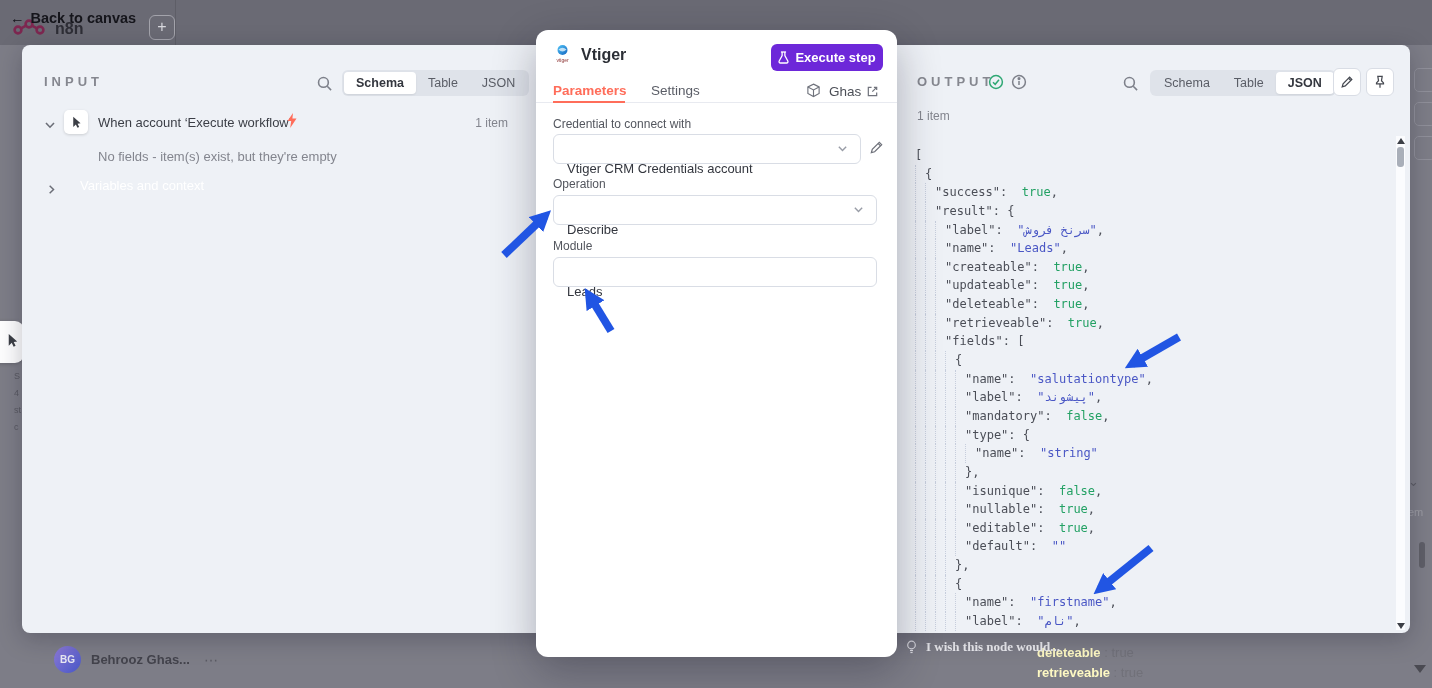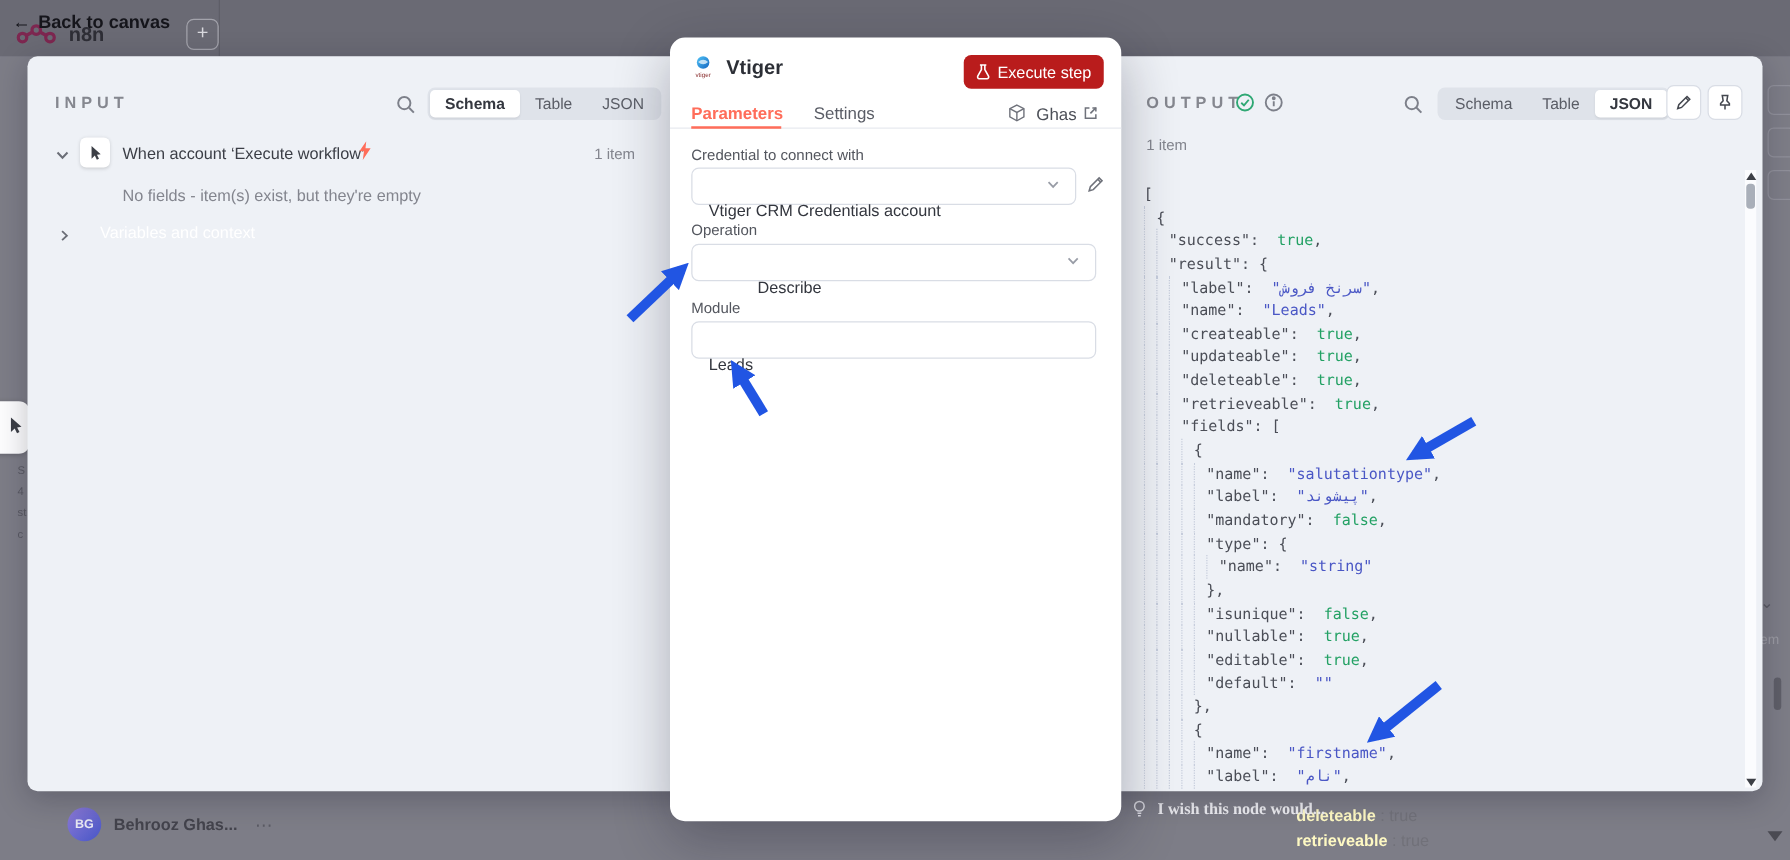--- a/index.html
+++ b/index.html
@@ -59,22 +59,22 @@
   .item-count-in { left:408px; top:116px; width:100px; text-align:right; font-size:12px; color:#83858e; z-index:11; }
   .empty-msg { left:98px; top:149px; font-size:13px; color:#83858e; z-index:11; }
   .vars-chevron { left:46px; top:181px; z-index:11; }
   .vars-label { left:80px; top:178px; font-size:13px; color:#ffffff; z-index:11; }
 
   
   .modal { left:536px; top:30px; width:361px; height:627px; background:#fff; border-radius:12px; z-index:20;
     box-shadow:0 14px 44px rgba(25,25,45,.32); }
   .modal-title { left:581px; top:46px; font-size:16px; font-weight:600; color:#2c2f36; z-index:21; }
   .vtiger-icon { left:552px; top:44px; z-index:21; }
-  .exec-btn { left:771px; top:44px; width:112px; height:27px; background:#b91c1c; border-radius:6px; z-index:21;
-    display:flex; align-items:center; justify-content:center; color:#fff; font-size:13px; font-weight:400; cursor:pointer; }
+  .exec-btn { left:771px; top:44px; width:112px; height:27px; background:#6d28d9; border-radius:6px; z-index:21;
+    display:flex; align-items:center; justify-content:center; color:#fff; font-size:13px; font-weight:700; cursor:pointer; }
   .exec-btn svg { margin-right:6px; }
   .tab-params { left:553px; top:83px; font-size:13.5px; font-weight:600; color:#ff6d5a; z-index:21; cursor:pointer; }
   .tab-params-underline { left:553px; top:101px; width:72px; height:2px; background:#ff6d5a; z-index:21; }
   .tab-settings { left:651px; top:83px; font-size:13.5px; color:#5a5d66; z-index:21; cursor:pointer; }
   .modal-divider { left:536px; top:102px; width:361px; height:1px; background:#e8eaf0; z-index:20; }
   .cube-icon { left:806px; top:83px; z-index:21; color:#6f727b; }
   .docs-label { left:829px; top:84px; font-size:13.5px; color:#4c4f57; z-index:21; cursor:pointer; }
   .ext-icon { left:866px; top:84px; z-index:21; color:#6f727b; }
 
   .field-label { font-size:12px; color:#53565e; z-index:21; }
@@ -334,21 +334,21 @@
   </span>
 </div>
 <div class="abs pencil-out">
   <svg width="15" height="15" viewBox="0 0 16 16" fill="none" stroke="currentColor" stroke-width="1.3">
     <path d="M2.5 13.5 L3.5 10 L11 2.5 L13.5 5 L6 12.5 Z"></path>
       <line x1="9.8" y1="3.7" x2="12.3" y2="6.2"></line>
   </svg>
 </div>
 
 <div class="abs field-label" style="left:553px; top:177px;">Operation</div>
-<div class="abs field-box" style="left:553px; top:195px; width:324px; height:30px;padding-left:39px;">
+<div class="abs field-box" style="left:553px; top:195px; width:324px; height:30px;">
   <span class="val">Describe</span>
   <span class="sel-chevron">
     <svg width="11" height="11" viewBox="0 0 12 12" fill="none" stroke="currentColor" stroke-width="1.5">
         <polyline points="2,4 6,8.2 10,4"></polyline>
       </svg>
   </span>
 </div>
 
 <div class="abs field-label" style="left:553px; top:239px;">Module</div>
 <div class="abs field-box" style="left:553px; top:257px; width:324px; height:30px;">

